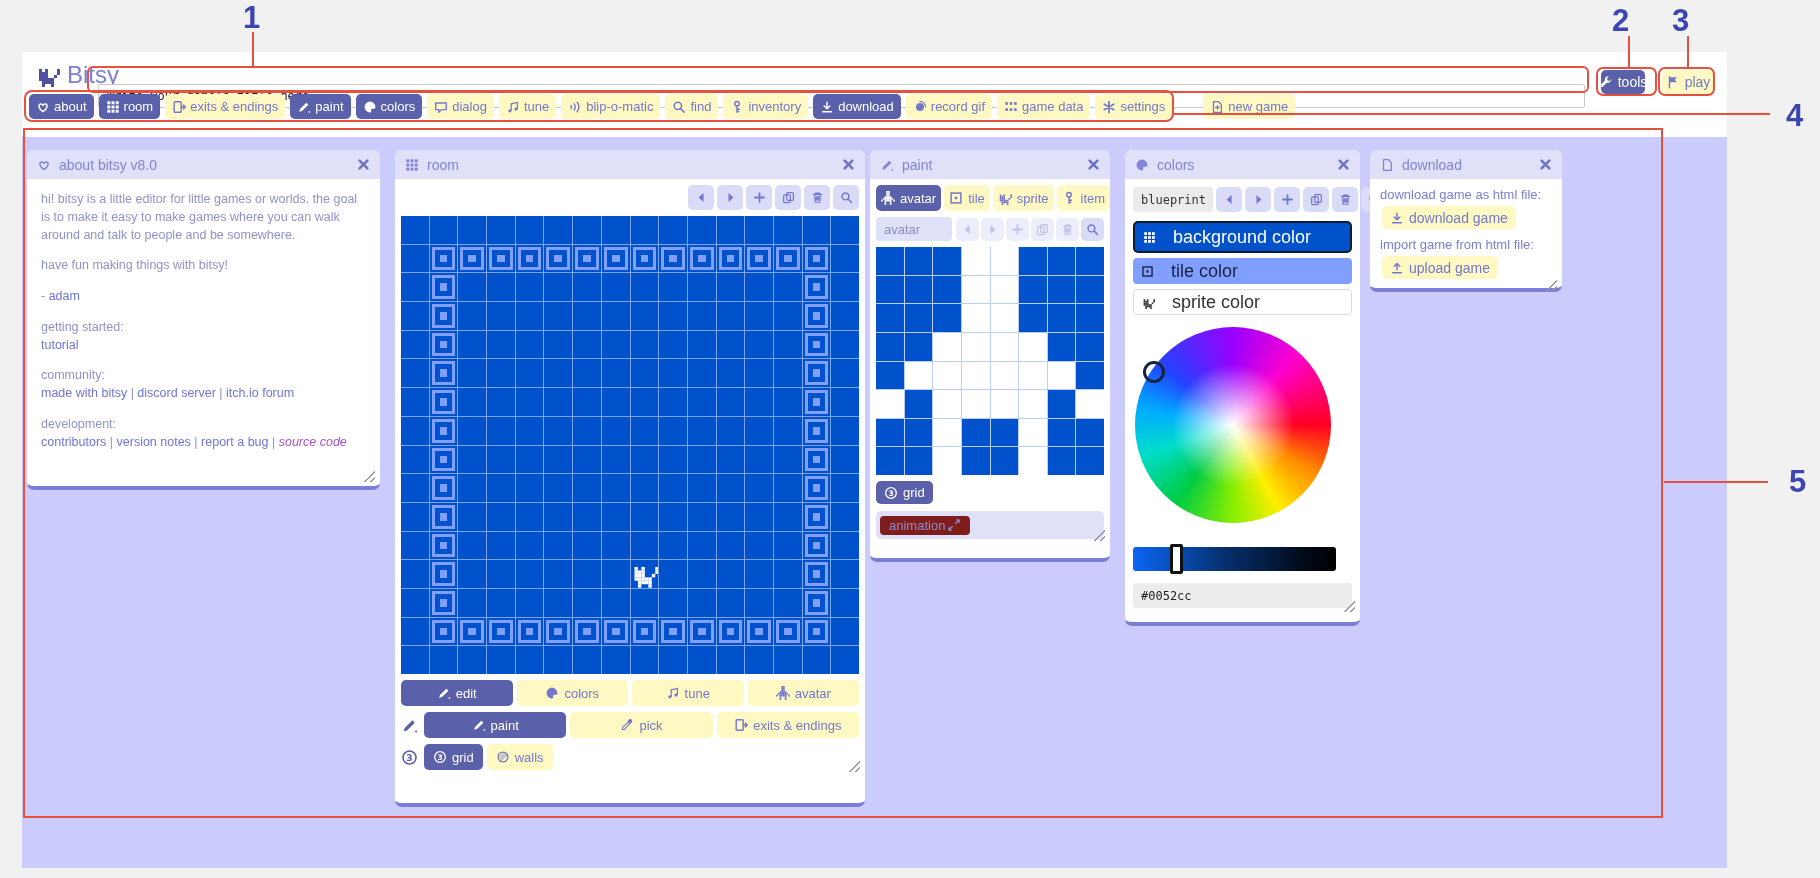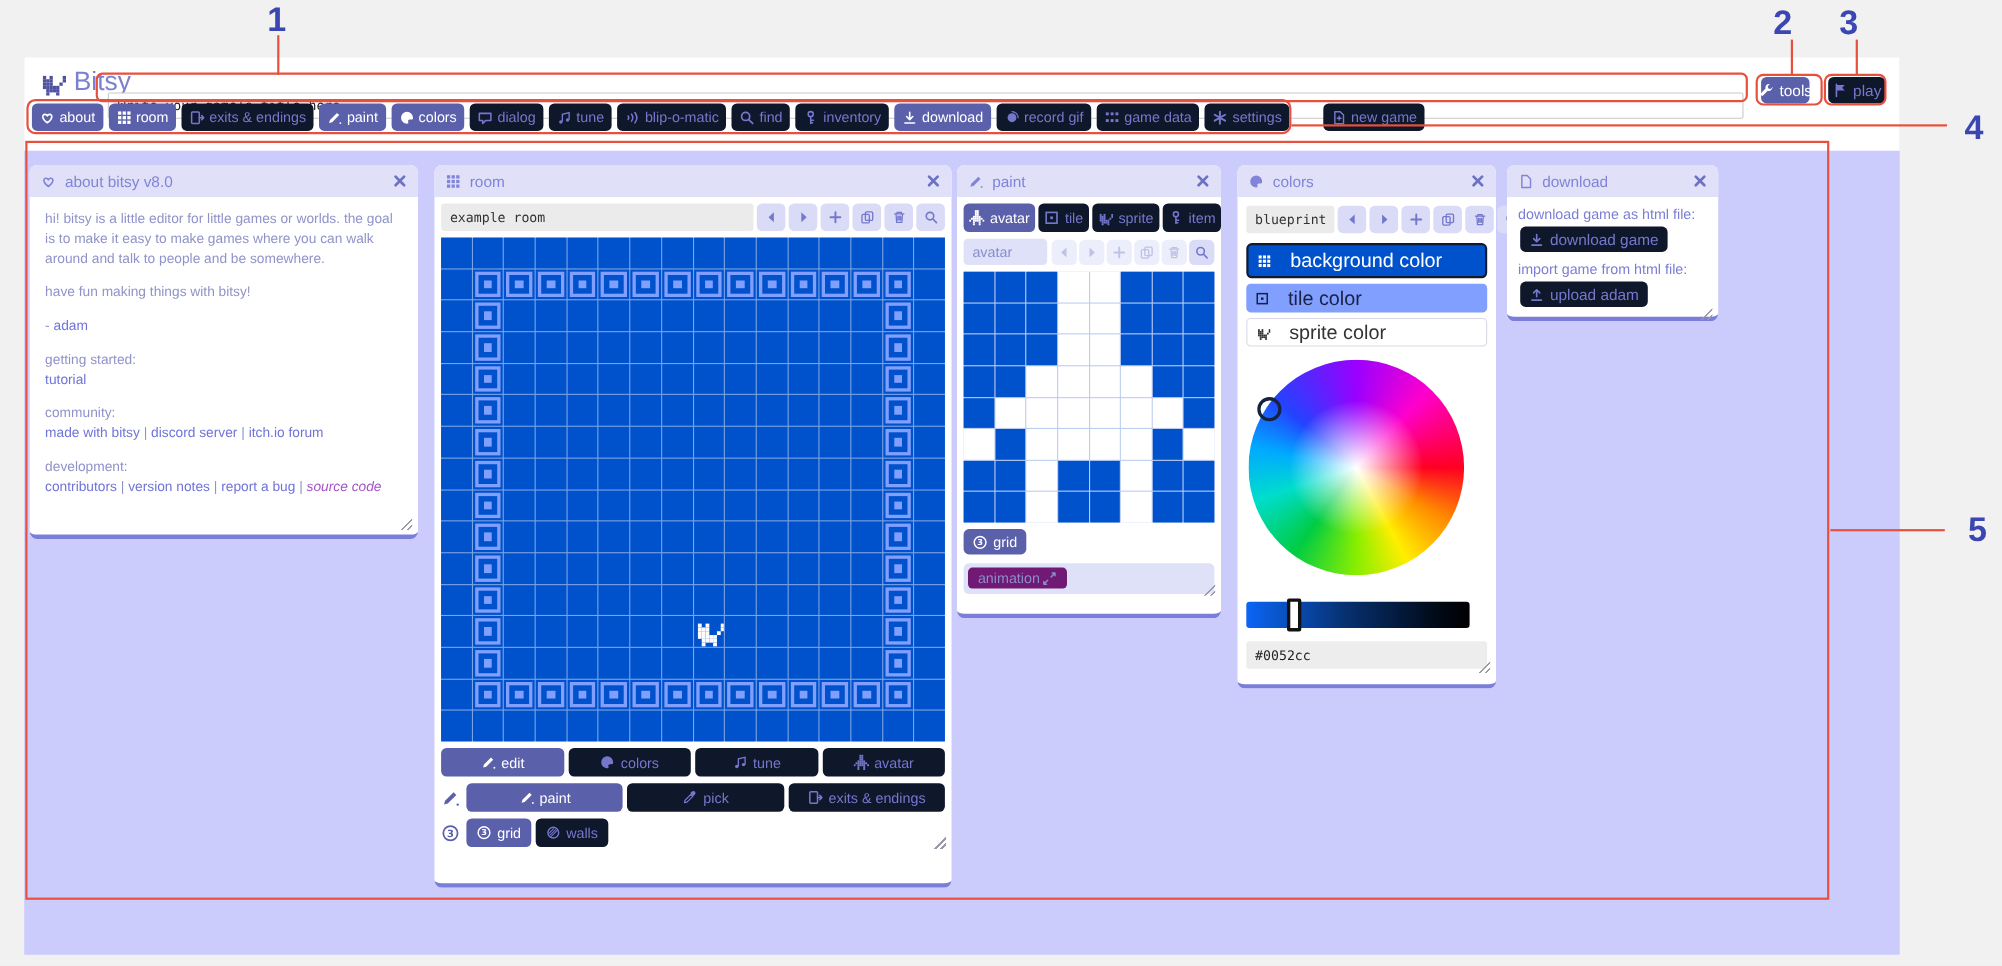--- a/index.html
+++ b/index.html
@@ -10,21 +10,21 @@
   .topbar{position:absolute;left:0;top:0;width:100%;height:85px;background:#ffffff;}
   .logo{position:absolute;left:14px;top:9px;display:flex;align-items:center;gap:7px;
     color:#7b80d2;font-size:24px;}
   .logo .icon{width:24px;height:24px;color:#4d519f;}
   .title-input{position:absolute;left:76px;top:32px;width:1487px;height:24px;border:1px solid #c9c9c9;
     border-radius:2px;background:#fff;font-family:"DejaVu Sans Mono",monospace;font-size:12px;color:#222;
     padding:0 8px;outline:none;}
   button{border:none;font-family:"Liberation Sans",sans-serif;cursor:pointer;padding:0;background:none;}
   .btn{display:inline-flex;align-items:center;justify-content:center;gap:5px;border-radius:5px;font-size:14px;}
   .dark{background:#5b60ab;color:#fff;}
-  .light{background:#0f172a;color:#7478cd;}
+  .light{background:#fef9c3;color:#7478cd;}
   .tools-btn{position:absolute;left:1579px;top:18px;width:44px;height:24px;}
   .play-btn{position:absolute;left:1640px;top:18px;width:52px;height:24px;}
   .toolbar{position:absolute;left:7px;top:42px;display:flex;align-items:center;gap:5px;}
   .tbtn{display:inline-flex;align-items:center;gap:4px;height:25px;padding:0 7px;border-radius:5px;font-size:13px;white-space:nowrap;}
   .tbtn.sep{margin-left:26px;}
   .icon{display:inline-flex;width:14px;height:14px;flex:none;}
   .icon svg{width:100%;height:100%;}
   
   .panel{position:absolute;background:#fff;border-radius:7px;border-bottom:4px solid #7a7ed8;}
   .phead{height:29px;display:flex;align-items:center;gap:8px;background:#e0e1f8;
@@ -71,21 +71,21 @@
   #paint-panel .name-box{width:76px;height:24px;background:#dfe1f9;border-radius:4px;color:#8a8dc8;
     font-size:13px;display:flex;align-items:center;padding:0 8px;}
   #paint-panel .group{margin-left:auto;display:flex;gap:2px;}
   #paint-panel .navbtn{width:23px;height:23px;}
   #paint-canvas{margin-top:6px;width:228px;height:228px;display:grid;
     grid-template-columns:repeat(8,1fr);grid-template-rows:repeat(8,1fr);gap:1px;background:#bccdf2;}
   .px1{background:#ffffff;}
   .px0{background:#0052cc;}
   #paint-grid-btn{margin-top:6px;height:23px;padding:0 8px;font-size:13px;}
   #anim-row{margin-top:7px;height:28px;background:#dfe1f9;border-radius:5px;display:flex;align-items:center;padding:0 4px;}
-  #anim-row .pill{display:flex;align-items:center;gap:2px;background:#701a75;border-radius:4px;
+  #anim-row .pill{display:flex;align-items:center;gap:2px;background:#7f1d1d;border-radius:4px;
     padding:2px 9px;color:#8a8dc8;font-size:13px;}
   
   #colors-panel{left:1103px;top:98px;width:235px;height:476px;}
   #colors-panel .pbody{padding:8px;}
   #colors-panel .name-input{width:80px;}
   #colors-panel .group{margin-left:auto;display:flex;gap:3px;}
   #swatches{margin-top:9px;}
   .swatch{display:flex;align-items:center;gap:17px;border-radius:4px;padding:0 8px;
     font-size:18px;margin-bottom:5px;height:26px;cursor:pointer;}
   .swatch.selected{height:32px;border:2.5px solid #111b2e;border-radius:5px;}
@@ -384,21 +384,20 @@
           </span>
         <span>room</span>
         <span class="icon close">
             <svg viewBox="0 0 16 16" xmlns="http://www.w3.org/2000/svg">
               <path d="M3.2 3.2 12.8 12.8 M12.8 3.2 3.2 12.8" stroke="currentColor" stroke-width="3" stroke-linecap="round"></path>
             </svg>
           </span>
       </div>
       <div class="pbody">
         <div class="navrow">
-          <input class="name-input" value="example room" style="">
           <span class="group" id="room-nav">
               <button class="navbtn">
                 <span class="icon">
                   <svg viewBox="0 0 16 16" xmlns="http://www.w3.org/2000/svg">
                     <path d="M10.5 2.5v11L4.5 8Z" fill="currentColor"></path>
                   </svg>
                 </span>
               </button>
               <button class="navbtn">
                 <span class="icon">
@@ -1252,21 +1251,21 @@
             </span>
           <span>download game</span>
         </button>
         <div>import game from html file:</div>
         <button class="btn light">
           <span class="icon">
               <svg viewBox="0 0 16 16" xmlns="http://www.w3.org/2000/svg">
                 <path d="M8 10V2.8 M4.8 6 8 2.8 11.2 6 M3 13.5h10" fill="none" stroke="currentColor" stroke-width="1.7" stroke-linecap="round" stroke-linejoin="round"></path>
               </svg>
             </span>
-          <span>upload adam</span>
+          <span>upload game</span>
         </button>
         <div class="resize"></div>
       </div>
     </div>
   </div>
 
   <div class="ann ann-box" id="ann-main"></div>
   <div class="ann ann-box" id="ann-toolbar"></div>
   <div class="ann ann-box" id="ann-title"></div>
   <div class="ann ann-box" id="ann-tools"></div>

